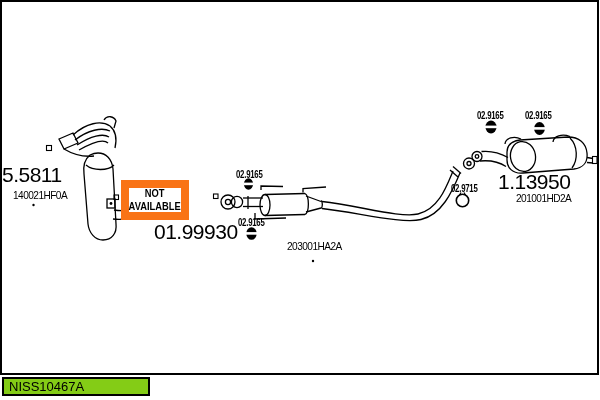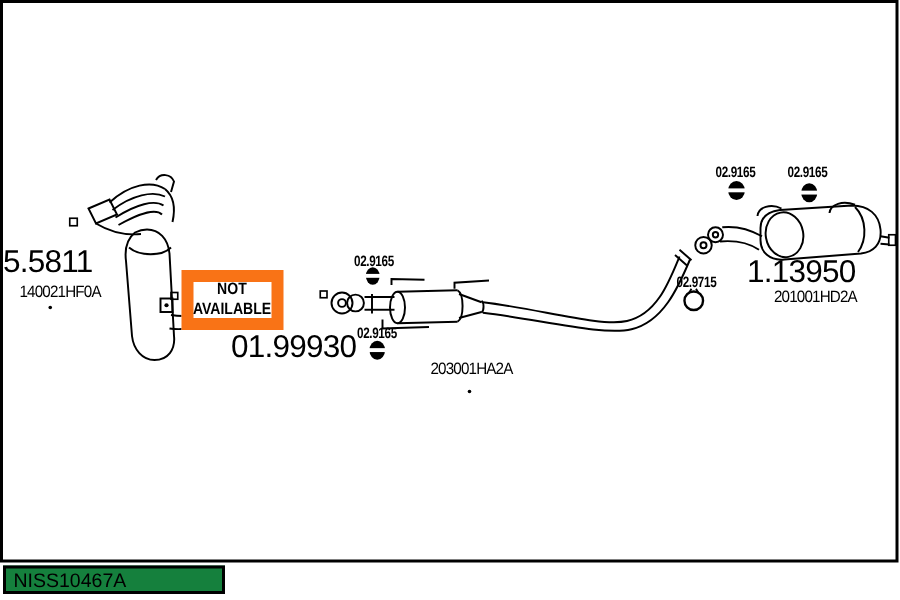--- a/index.html
+++ b/index.html
@@ -14,21 +14,21 @@
   .tag{font-size:10px;font-weight:bold;letter-spacing:-0.3px;transform:scaleX(0.78);transform-origin:0 0;}
   .na-box{
     position:absolute;left:121px;top:180px;width:68px;height:40px;
     border:8px solid #f97316;box-sizing:border-box;
     display:flex;flex-direction:column;align-items:center;justify-content:center;
     background:#fff;
   }
   .na-line{font-size:11px;font-weight:bold;line-height:13px;transform:scaleX(0.85);}
   .footer-box{
     position:absolute;left:2px;top:377px;width:148px;height:19px;
-    border:2px solid #000;box-sizing:border-box;background:#15803d;
+    border:2px solid #000;box-sizing:border-box;background:#84cc16;
     display:flex;align-items:center;
   }
   .footer-box span{font-size:13px;padding-left:5px;letter-spacing:0;}
 </style>
 </head>
 <body>
 
 <div class="screen">
 
   <svg class="art" width="600" height="400" viewBox="0 0 600 400">

